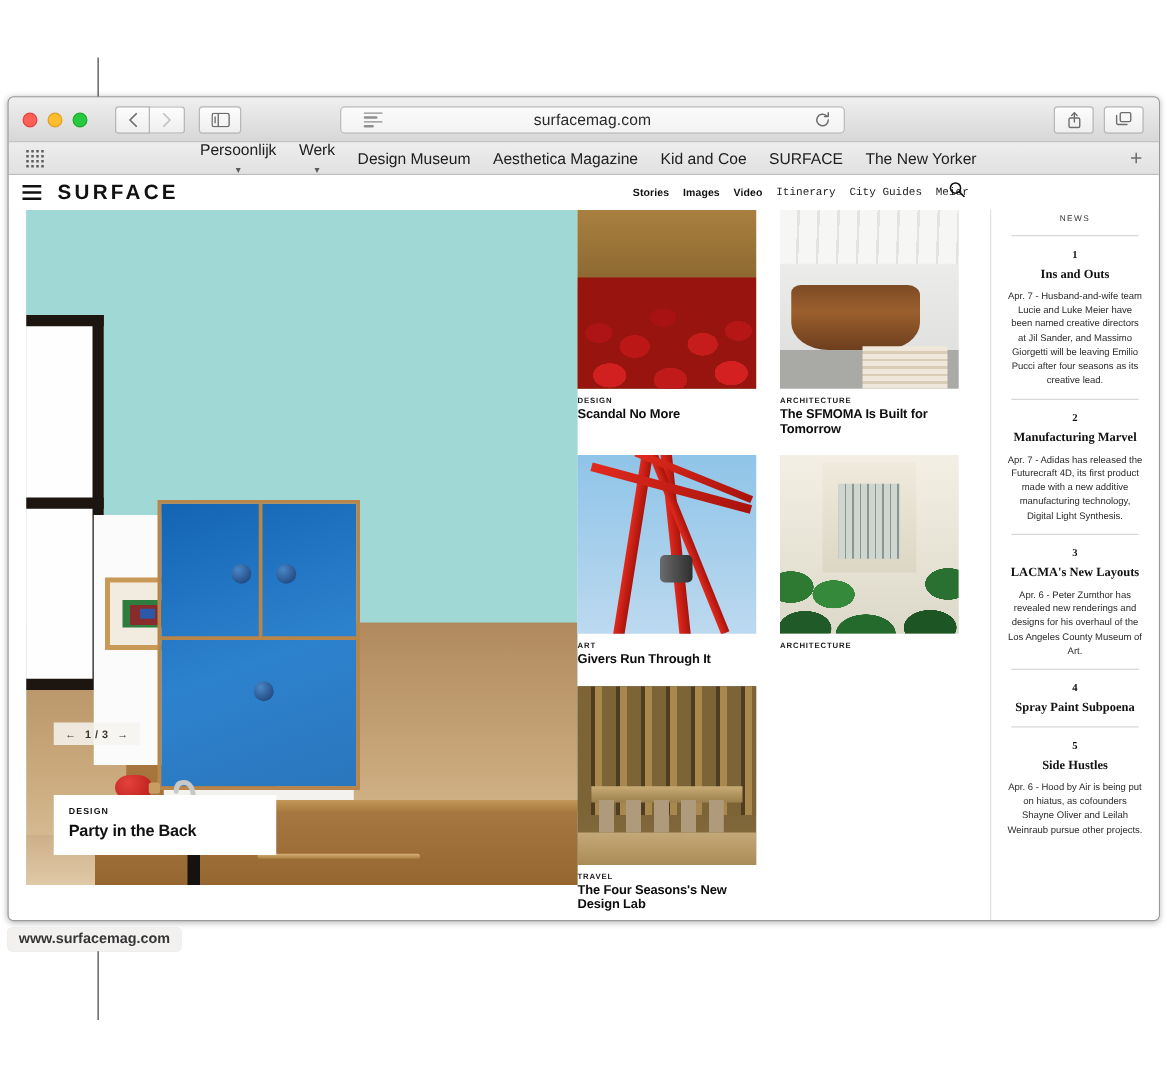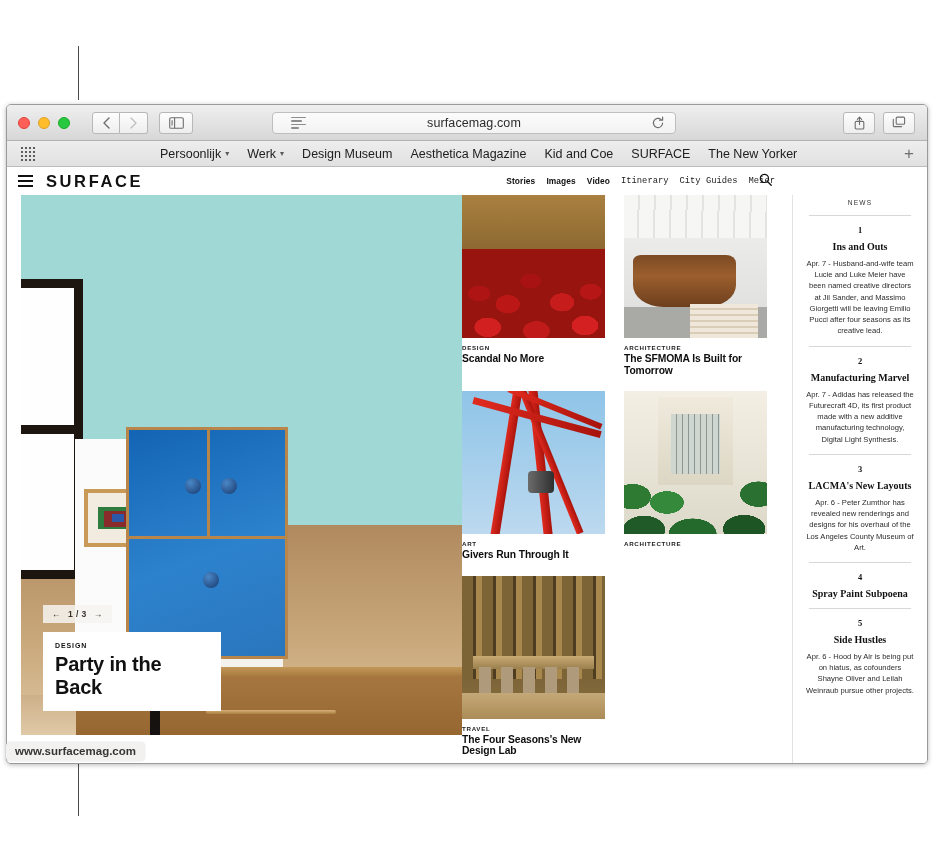--- a/index.html
+++ b/index.html
@@ -16,21 +16,21 @@
     position: absolute;
     background: #4a4a4a;
     width: 1px;
   }
   #leader-top  { left: 78px; top: 46px;  height: 54px; }
   #leader-bot  { left: 78px; top: 754px; height: 62px; }
 
   
   #browser {
     position: absolute;
-    left: 6px; top: 104px;
+    left: 6px; top: 77px;
     width: 922px; height: 660px;
     background: #ffffff;
     border: 1px solid #9a9a9a;
     border-radius: 5px;
     overflow: hidden;
     box-shadow: 0 1px 5px rgba(0,0,0,.28);
   }
 
   
   #toolbar {
@@ -88,21 +88,21 @@
     display: flex; align-items: center;
     position: relative;
   }
   #fav-grid { margin-left: 14px; display: grid; grid-template-columns: repeat(4,2px); gap: 2px; }
   #fav-grid span { width: 2px; height: 2px; background: #5c5c5c; }
   #fav-items {
     position: absolute; left: 153px;
     display: flex; align-items: center; gap: 18px;
     font-size: 12.5px; color: #202020;
   }
-  .fav { white-space: nowrap; display: flex; align-items: center; gap: 4px; }
+  .fav { white-space: nowrap; display: flex; align-items: center; gap: 4px; flex-direction: column; }
   .caret { font-size: 8px; color: #5a5a5a; }
   #fav-plus { position: absolute; right: 13px; font-size: 17px; color: #6f6f6f; line-height: 1; }
 
   
   #page { position: relative; height: 596px; background: #fff; display: flex; }
 
   
   #site-header {
     position: absolute; top: 0; left: 0; right: 0; height: 28px;
     display: flex; align-items: center; z-index: 5; background: #fff;
@@ -181,21 +181,21 @@
     position:absolute; left:22px; bottom:112px;
     background: rgba(245,243,240,.86); color:#3b332c;
     padding: 4px 9px; font-size: 8.6px; font-weight: 700;
     display:flex; align-items:center; gap:7px; letter-spacing:.4px;
   }
   #hero-card {
     position:absolute; left:22px; bottom:24px; width:178px;
     background:#ffffff; padding: 10px 12px 12px 12px;
   }
   #hero-kicker { font-size:7px; font-weight:700; letter-spacing:.9px; color:#111; }
-  #hero-title { font-size:20px; font-weight:700; color:#111; margin-top:4px; letter-spacing:-.2px; }
+  #hero-title { font-size:13px; font-weight:700; color:#111; margin-top:4px; letter-spacing:-.2px; }
   #hero-dek { font-family:"Liberation Serif", serif; font-size:11px; color:#2a2a2a;
               line-height:1.28; margin-top:4px; }
 
   
   #grid {
     position:absolute; left:0; top:28px; right:16px;
     display:grid; grid-template-columns: repeat(2, 143px);
     gap: 15px 19px;
   }
   .card { width:143px; }

